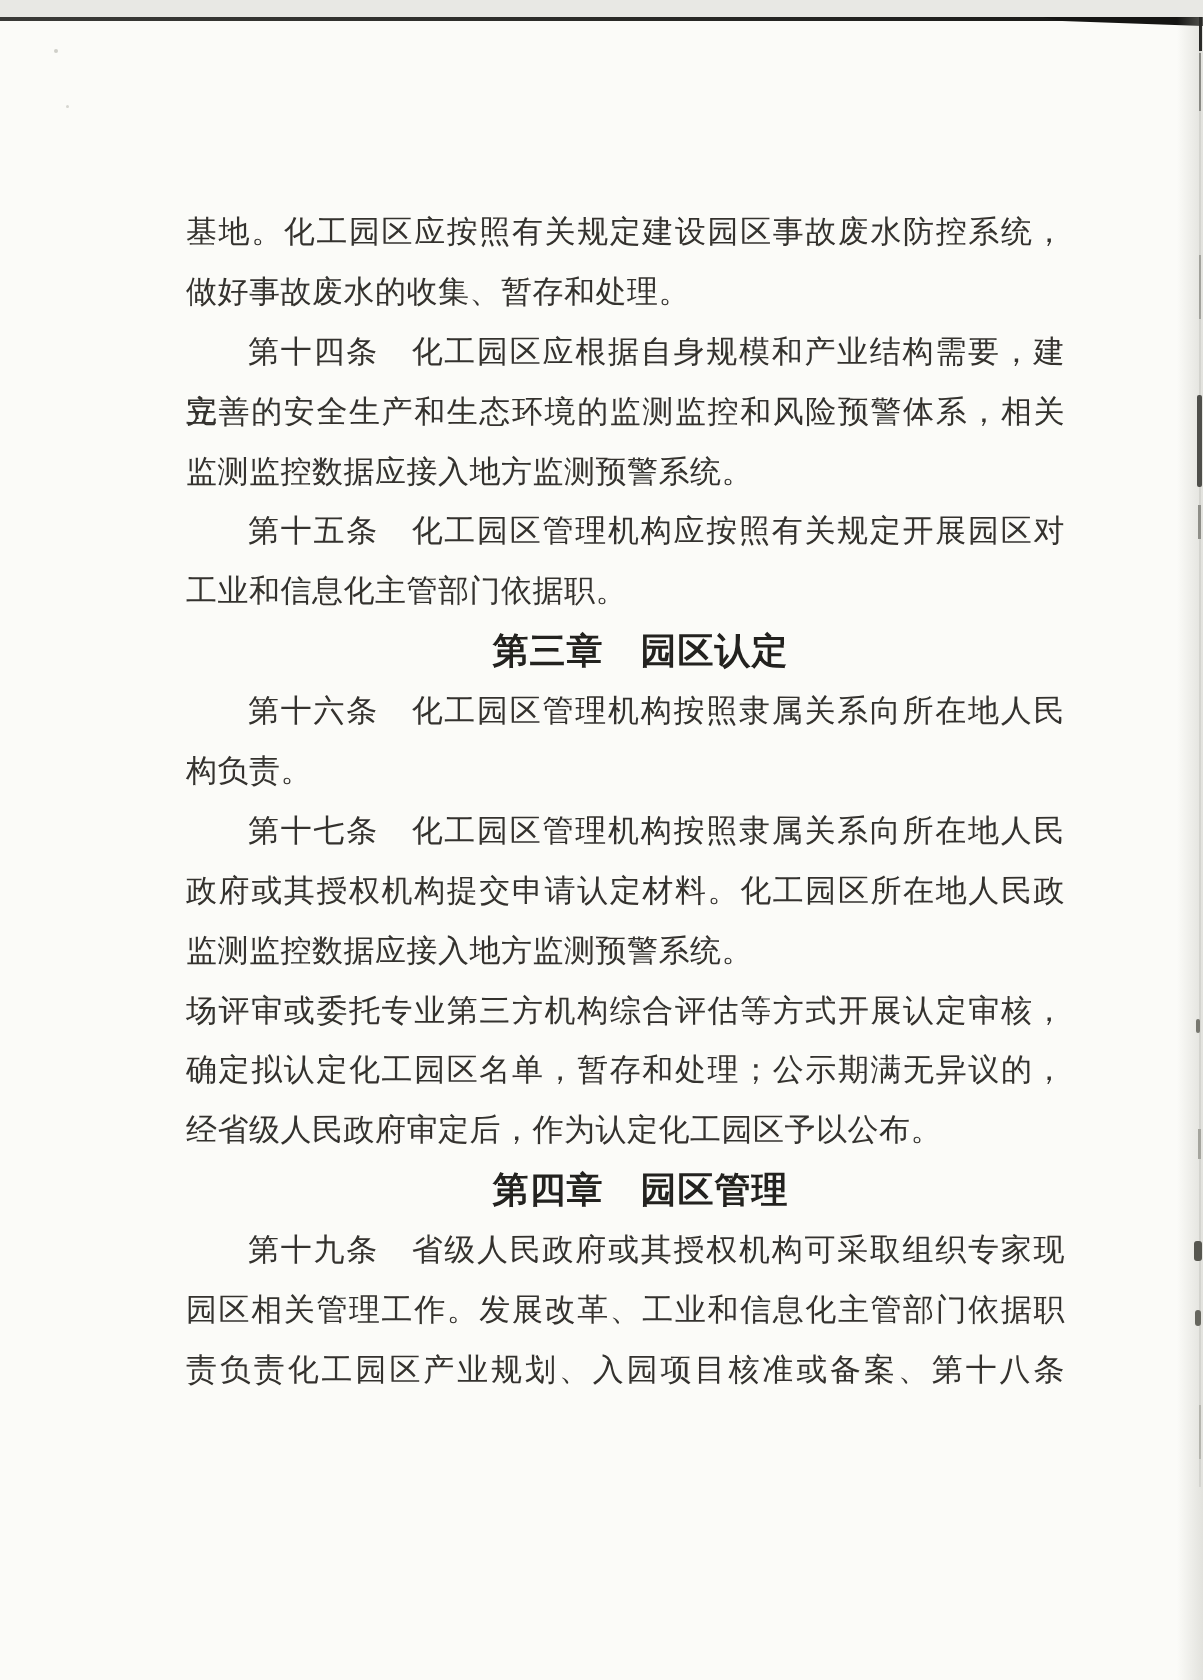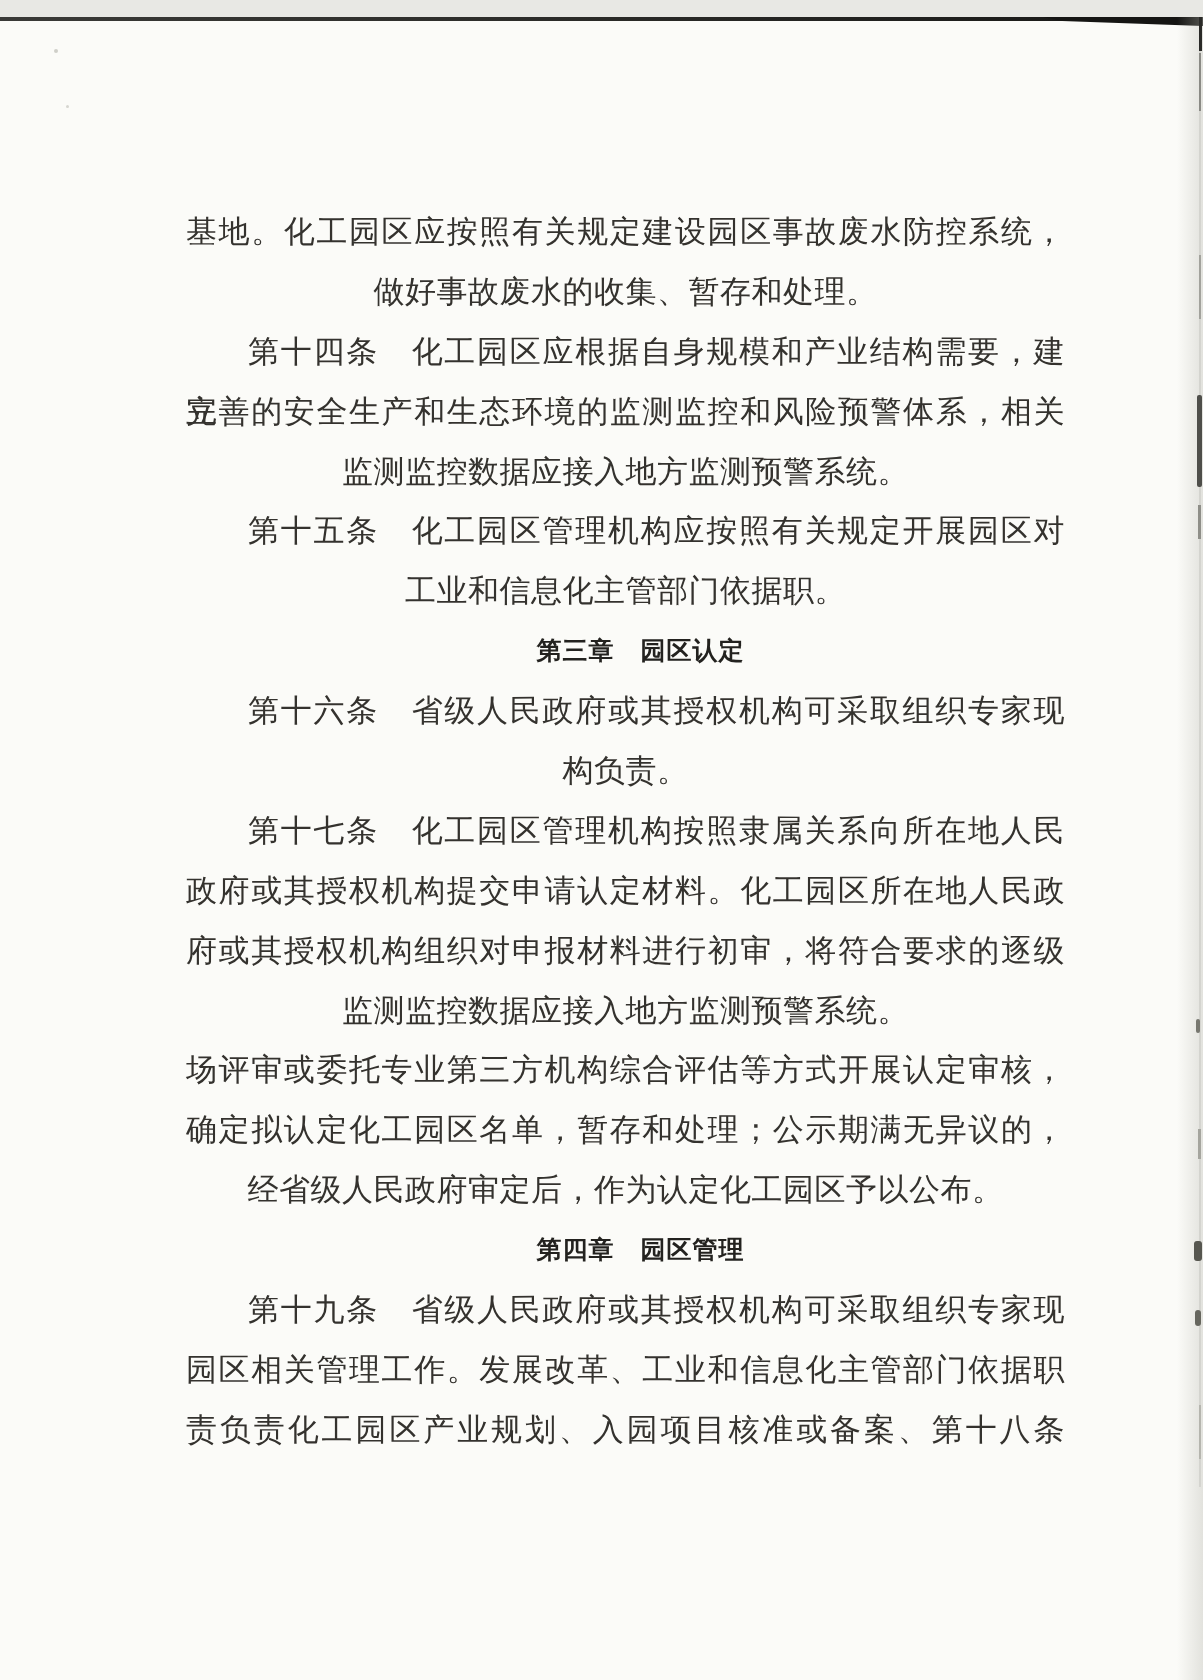--- a/index.html
+++ b/index.html
@@ -18,33 +18,33 @@
     left: 186px;
     top: 185px;
     width: 879px;
   }
   .line {
     height: 59.9px;
     line-height: 59.9px;
     font-size: 31px;
     color: #34322e;
     letter-spacing: 0.5px;
-    text-align: center;
+    text-align: left;
     overflow: visible;
   }
   .line.fill {
     text-align: justify;
     text-align-last: justify;
     text-justify: inter-character;
   }
   .line.para-start { text-indent: 62px; }
   .line.heading {
     font-family: "Liberation Sans", sans-serif;
     font-weight: bold;
-    font-size: 25px;
+    font-size: 36px;
     color: #23221f;
     text-align: left;
     text-align-last: center;
     text-indent: 30px;
     letter-spacing: 1px;
   }
   
   .artifact { position: absolute; }
   .edge-top { left: 0; top: 0; width: 100%; height: 4px;
     background: linear-gradient(to right, #3a3a37 0%, #2e2e2b 40%, #1d1d1b 85%, #111110 100%); }
@@ -93,25 +93,24 @@
 
   <div class="doc-column">
       <div class="line body fill">基地。化工园区应按照有关规定建设园区事故废水防控系统，</div>
       <div class="line body">做好事故废水的收集、暂存和处理。</div>
       <div class="line para-start fill">第十四条　化工园区应根据自身规模和产业结构需要，建立</div>
       <div class="line body fill">完善的安全生产和生态环境的监测监控和风险预警体系，相关</div>
       <div class="line body">监测监控数据应接入地方监测预警系统。</div>
       <div class="line para-start fill">第十五条　化工园区管理机构应按照有关规定开展园区对</div>
       <div class="line body">工业和信息化主管部门依据职。</div>
       <div class="line heading">第三章　园区认定</div>
-      <div class="line para-start fill">第十六条　省级人民政府或其授权机构可采取组织专家现</div>
+      <div class="line para-start fill">第十六条　化工园区管理机构按照隶属关系向所在地人民</div>
       <div class="line body">构负责。</div>
       <div class="line para-start fill">第十七条　化工园区管理机构按照隶属关系向所在地人民</div>
       <div class="line body fill">政府或其授权机构提交申请认定材料。化工园区所在地人民政</div>
-      <div class="line body fill">府或其授权机构组织对申报材料进行初审，将符合要求的逐级</div>
       <div class="line body">监测监控数据应接入地方监测预警系统。</div>
       <div class="line body fill">场评审或委托专业第三方机构综合评估等方式开展认定审核，</div>
       <div class="line body fill">确定拟认定化工园区名单，暂存和处理；公示期满无异议的，</div>
       <div class="line body">经省级人民政府审定后，作为认定化工园区予以公布。</div>
       <div class="line heading">第四章　园区管理</div>
       <div class="line para-start fill">第十九条　省级人民政府或其授权机构可采取组织专家现</div>
       <div class="line body fill">园区相关管理工作。发展改革、工业和信息化主管部门依据职</div>
       <div class="line body fill">责负责化工园区产业规划、入园项目核准或备案、第十八条</div>
     </div>
 

